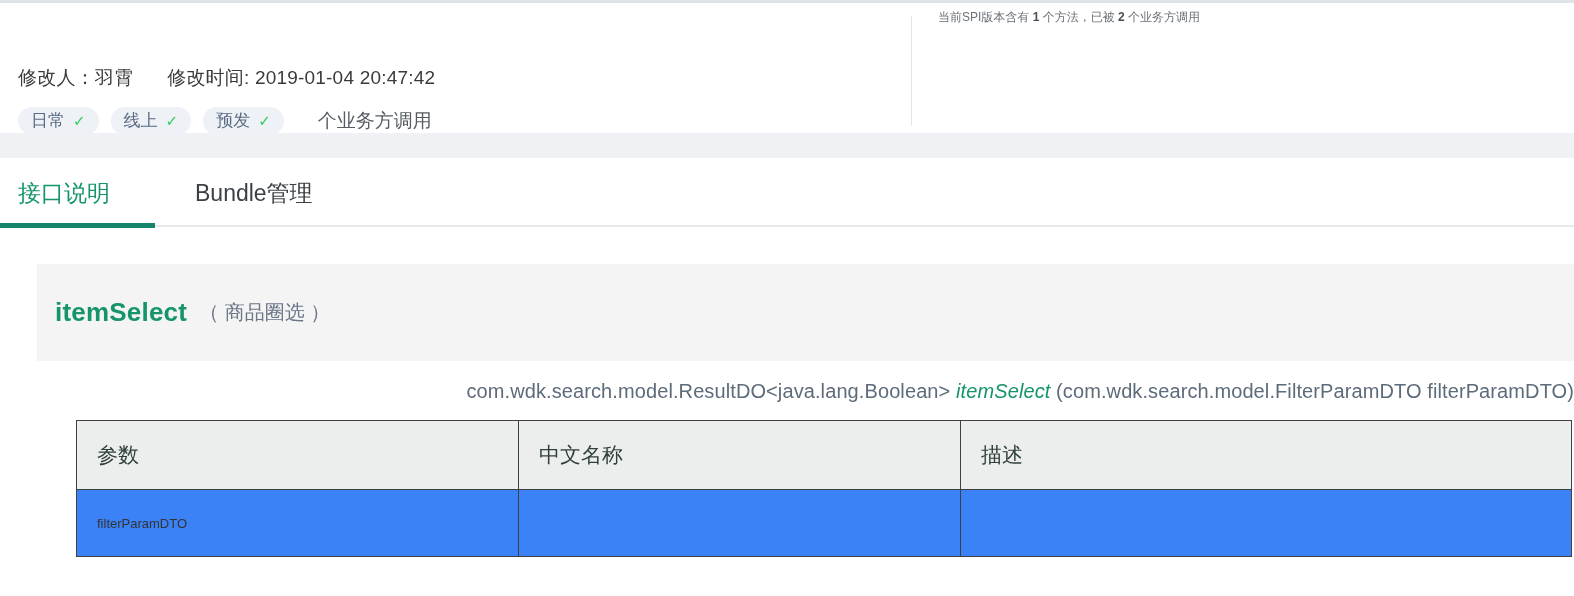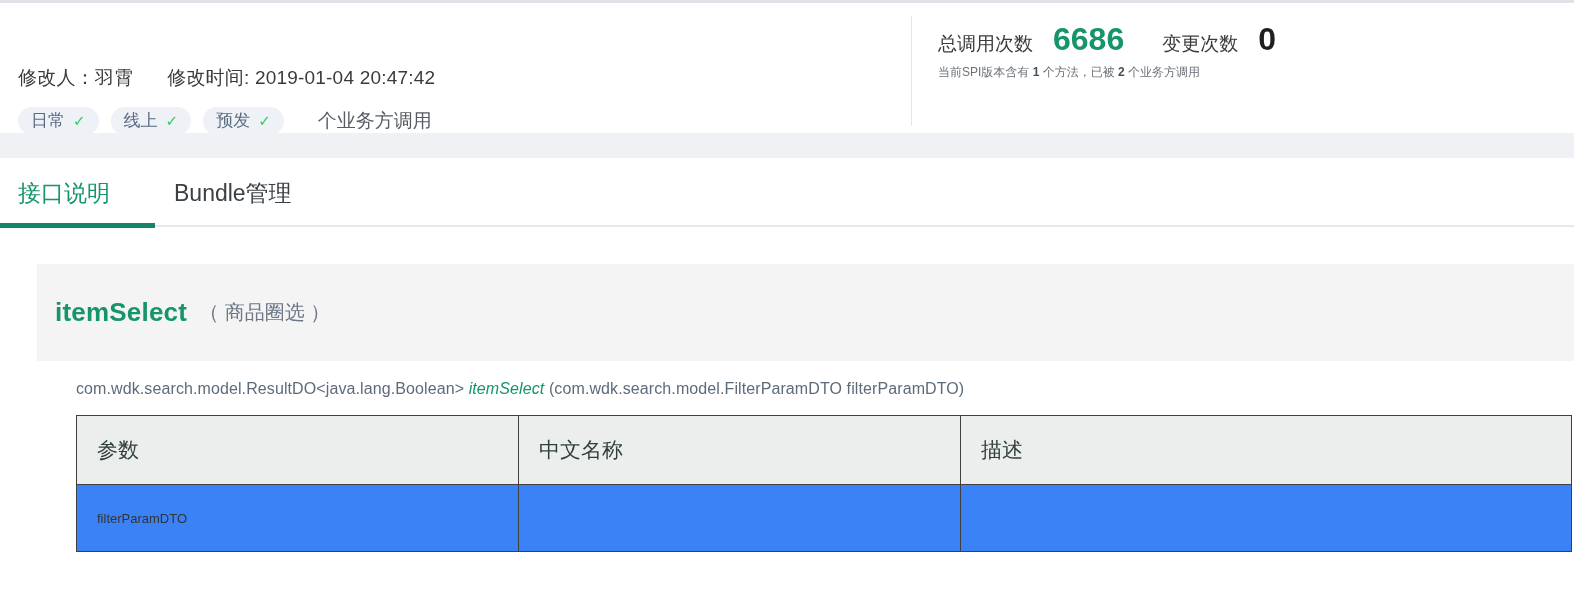--- a/index.html
+++ b/index.html
@@ -138,20 +138,21 @@
   .tabbar {
     position: relative;
     height: 78px;
     background: #ffffff;
   }
   .tabs {
     display: flex;
     align-items: flex-end;
     padding-left: 18px;
     padding-top: 20px;
+    gap: 21px;
   }
   .tab {
     font-size: 23px;
     color: #3b4045;
     padding: 0 34px 0 0;
     margin-right: 30px;
     cursor: pointer;
     white-space: nowrap;
   }
   .tab.active { color: #16946a; }
@@ -194,24 +195,25 @@
   }
   .method-cn {
     font-size: 20px;
     color: #6b7687;
     margin-left: 12px;
   }
 
   .signature {
     margin-left: 76px;
     margin-top: 19px;
-    font-size: 16px;
+    font-size: 20px;
     color: #5d6b7a;
     white-space: nowrap;
     letter-spacing: .1px;
+    text-align: right;
   }
   .signature .mname {
     color: #16946a;
     font-style: italic;
   }
 
   
   .param-table {
     margin-left: 76px;
     margin-top: 17px;
@@ -269,27 +271,20 @@
         <span>预发</span>
         <span class="tick">✓</span>
       </span>
       <span class="env-note">个业务方调用</span>
     </div>
   </div>
 
   <div class="header-divider"></div>
 
   <div class="header-right">
-    <div class="stats-row">
-      <span class="stat-label">总调用次数</span>
-      <span class="stat-value accent">6686</span>
-      <span class="stat-gap"></span>
-      <span class="stat-label">变更次数</span>
-      <span class="stat-value plain">0</span>
-    </div>
     <div class="spi-note">
       <span>当前SPI版本含有</span>
       <b>1</b>
       <span>个方法，已被</span>
       <b>2</b>
       <span>个业务方调用</span>
     </div>
   </div>
 
 </div>

